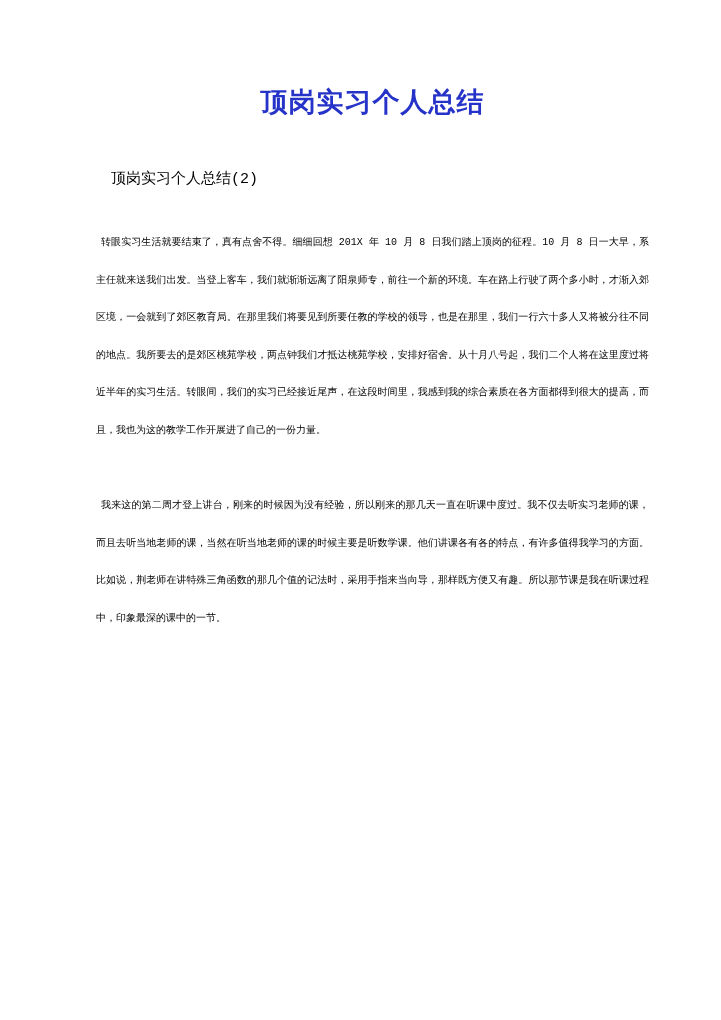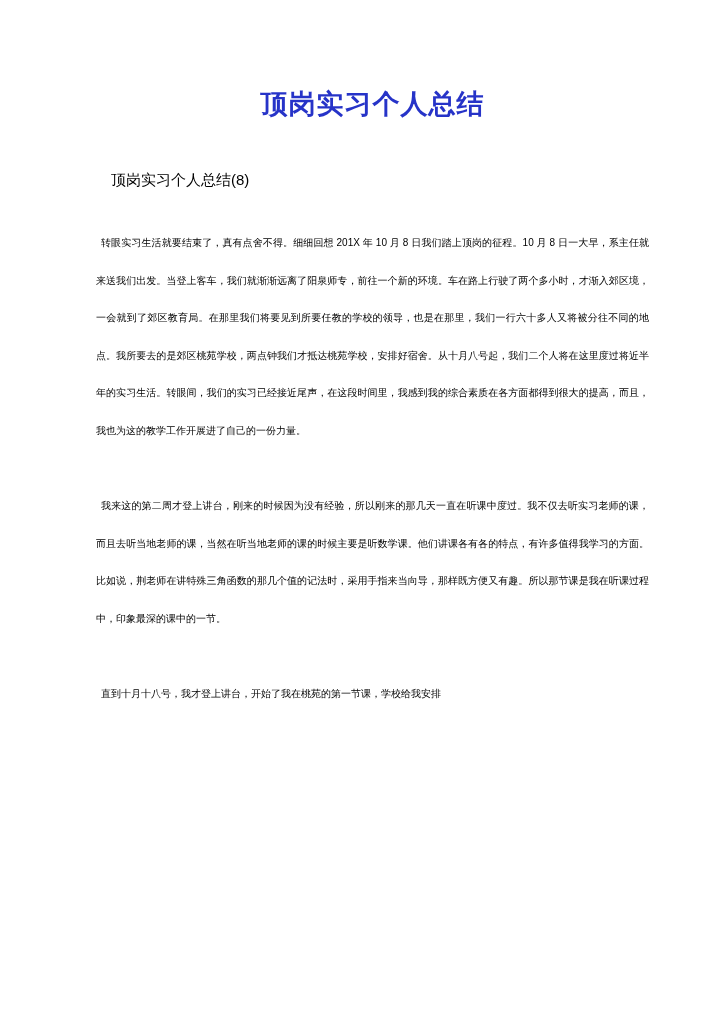--- a/index.html
+++ b/index.html
@@ -8,21 +8,21 @@
     background: #ffffff;
   }
   .page {
     position: relative;
     width: 721px;
     height: 1020px;
     background: #ffffff;
     box-sizing: border-box;
     padding: 86px 72px 0 96px;
     overflow: hidden;
-    font-family: Liberation Sans, sans-serif;
+    font-family: Liberation Mono, monospace;
     color: #000000;
   }
   .doc-title {
     margin: 0;
     font-size: 27px;
     line-height: 36px;
     font-weight: bold;
     text-align: center;
     letter-spacing: 1px;
   }
@@ -47,21 +47,20 @@
   .doc-body p + p {
     margin-top: 37.6px;
   }
 </style>
 </head>
 <body>
 
 <div class="page">
   <h1 class="doc-title" style="color: rgb(38, 51, 200);">顶岗实习个人总结</h1>
 
-  <p class="doc-subtitle">顶岗实习个人总结(8)</p>
+  <p class="doc-subtitle">顶岗实习个人总结(2)</p>
 
   <div class="doc-body">
 
   <p>转眼实习生活就要结束了，真有点舍不得。细细回想 201X 年 10 月 8 日我们踏上顶岗的征程。10 月 8 日一大早，系主任就来送我们出发。当登上客车，我们就渐渐远离了阳泉师专，前往一个新的环境。车在路上行驶了两个多小时，才渐入郊区境，一会就到了郊区教育局。在那里我们将要见到所要任教的学校的领导，也是在那里，我们一行六十多人又将被分往不同的地点。我所要去的是郊区桃苑学校，两点钟我们才抵达桃苑学校，安排好宿舍。从十月八号起，我们二个人将在这里度过将近半年的实习生活。转眼间，我们的实习已经接近尾声，在这段时间里，我感到我的综合素质在各方面都得到很大的提高，而且，我也为这的教学工作开展进了自己的一份力量。</p>
       <p>我来这的第二周才登上讲台，刚来的时候因为没有经验，所以刚来的那几天一直在听课中度过。我不仅去听实习老师的课，而且去听当地老师的课，当然在听当地老师的课的时候主要是听数学课。他们讲课各有各的特点，有许多值得我学习的方面。比如说，荆老师在讲特殊三角函数的那几个值的记法时，采用手指来当向导，那样既方便又有趣。所以那节课是我在听课过程中，印象最深的课中的一节。</p>
-      <p>直到十月十八号，我才登上讲台，开始了我在桃苑的第一节课，学校给我安排</p>
     </div>
 </div>
 
 </body></html>

